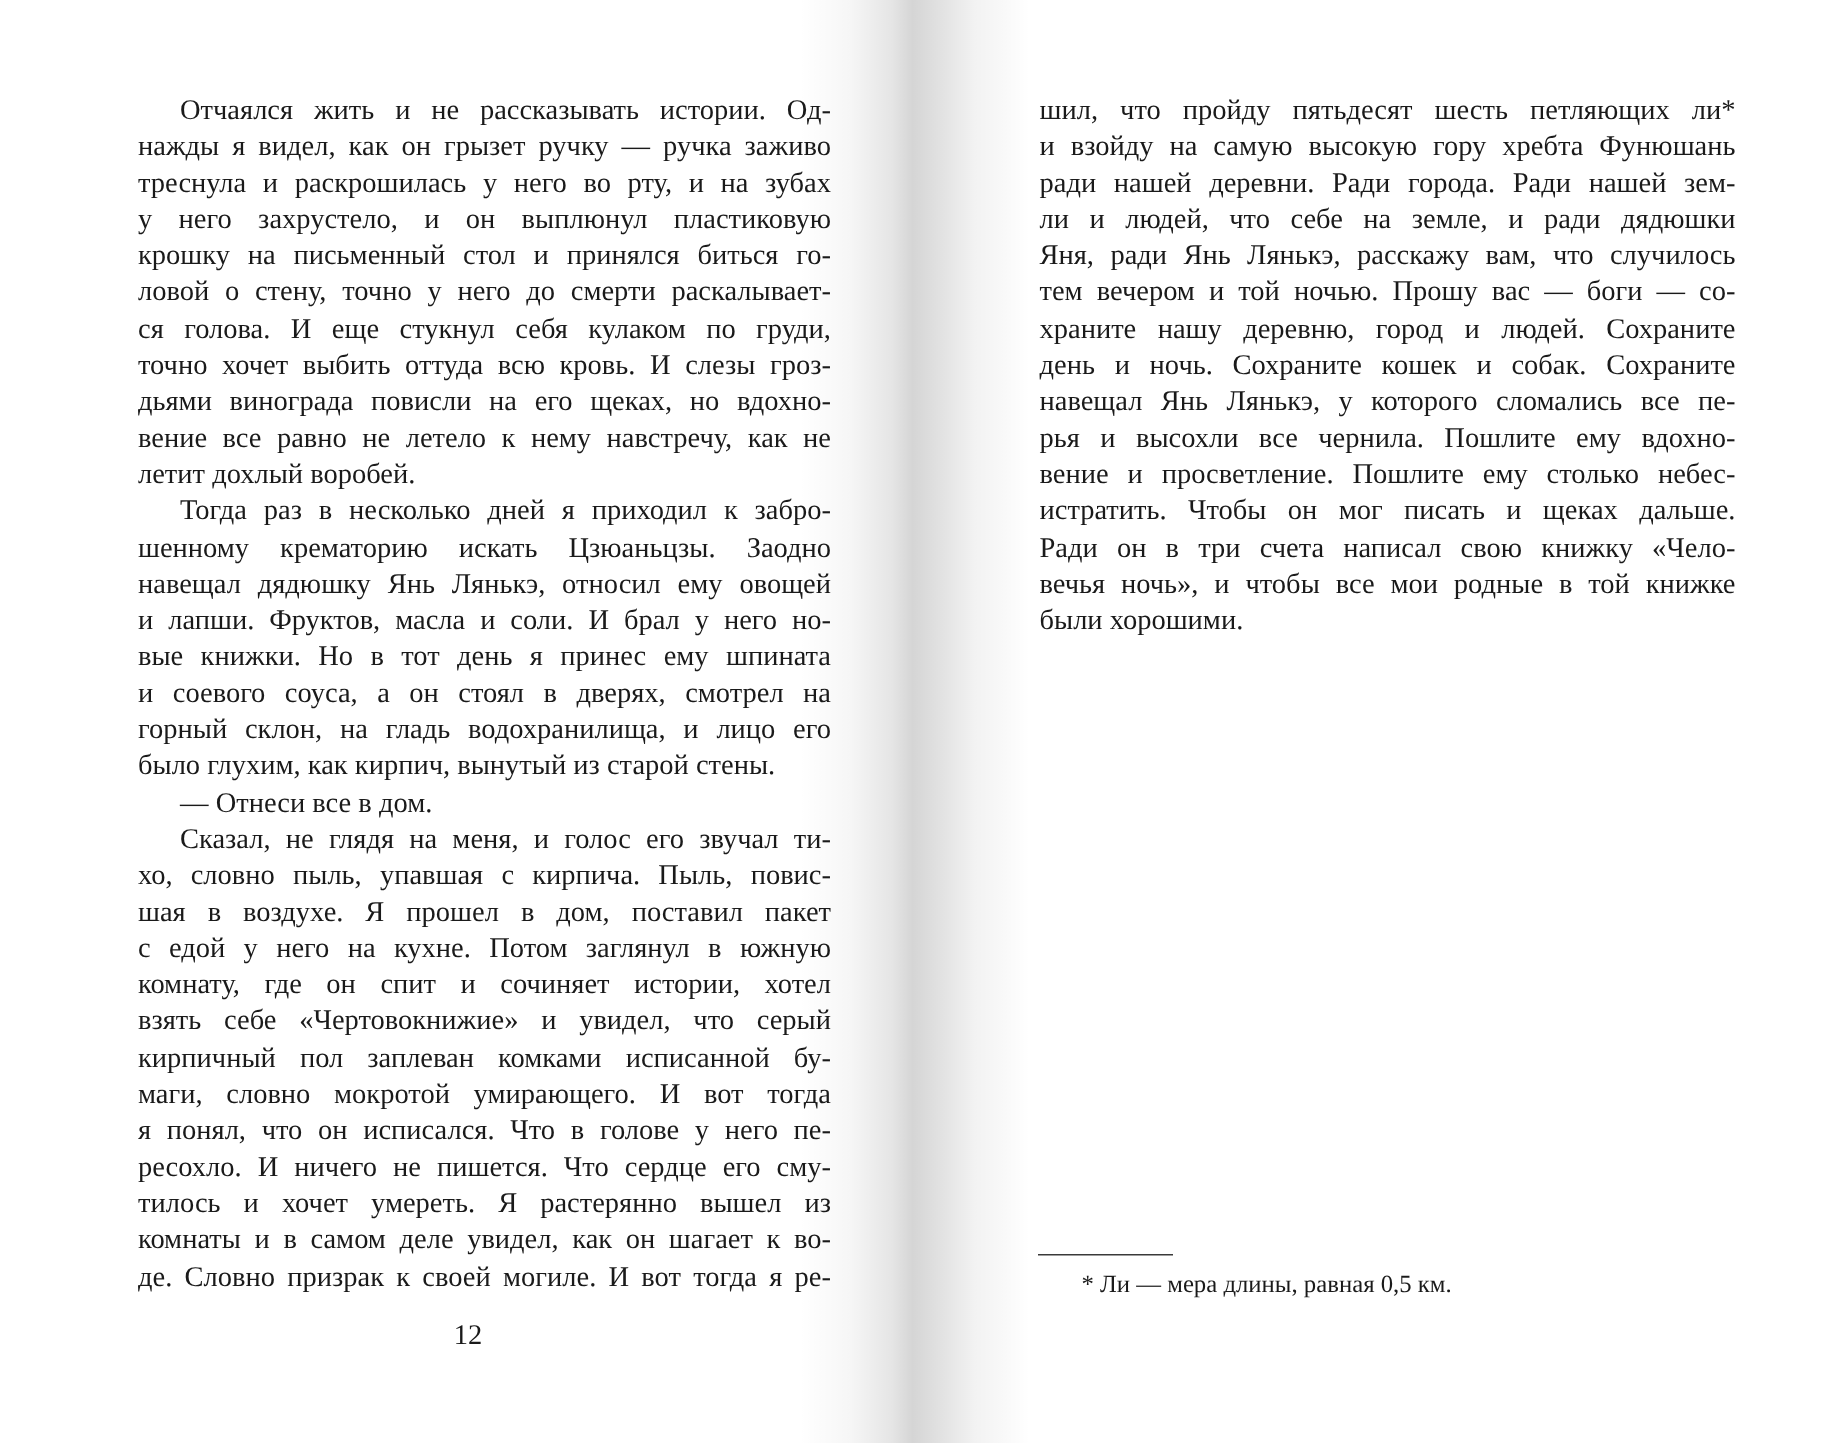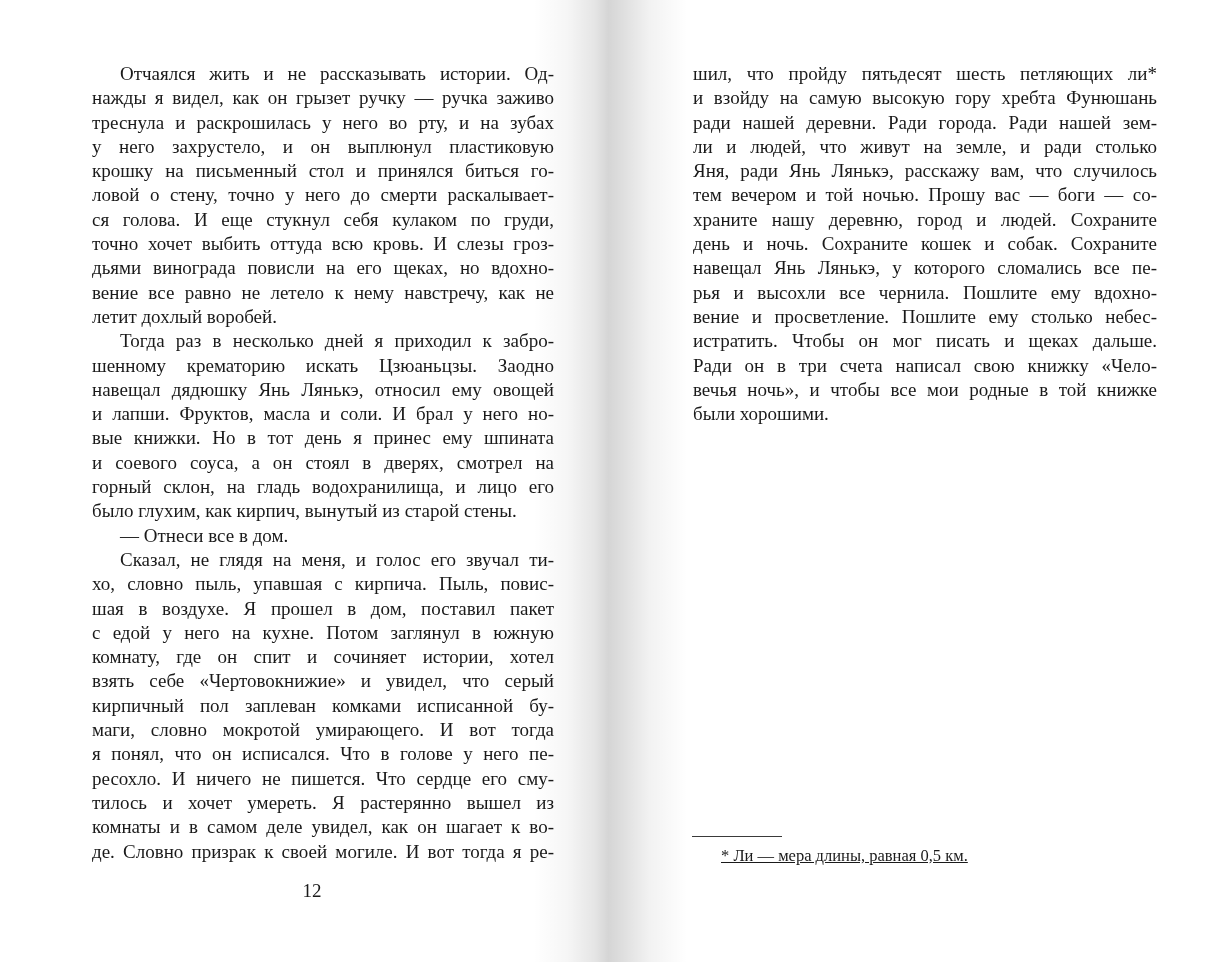--- a/index.html
+++ b/index.html
@@ -42,21 +42,21 @@
     position: absolute; left: 92px; top: 880px; width: 440px;
     text-align: center; font-size: 19px;
   }
   .footnote-rule {
     position: absolute; left: 692px; top: 836px;
     width: 90px; height: 1px; background: #3a3a3a;
   }
   .footnote {
     position: absolute; left: 693px; top: 845px; width: 464px;
     font-size: 16.5px; line-height: 21px;
-    padding-left: 28px; box-sizing: border-box; text-decoration: underline;
+    padding-left: 28px; box-sizing: border-box;
   }
 </style>
 </head>
 <body>
 
 <div class="spread">
 
   <div class="page-text" id="left-text">
       <div class="line indent">Отчаялся жить и не рассказывать истории. Од-</div>
       <div class="line">нажды я видел, как он грызет ручку — ручка заживо</div>
@@ -92,21 +92,21 @@
       <div class="line">комнаты и в самом деле увидел, как он шагает к во-</div>
       <div class="line">де. Словно призрак к своей могиле. И вот тогда я ре-</div>
     </div>
 
   <div class="page-number">12</div>
 
   <div class="page-text" id="right-text">
       <div class="line">шил, что пройду пятьдесят шесть петляющих ли*</div>
       <div class="line">и взойду на самую высокую гору хребта Фунюшань</div>
       <div class="line">ради нашей деревни. Ради города. Ради нашей зем-</div>
-      <div class="line">ли и людей, что живут на земле, и ради столько</div>
+      <div class="line">ли и людей, что себе на земле, и ради дядюшки</div>
       <div class="line">Яня, ради Янь Лянькэ, расскажу вам, что случилось</div>
       <div class="line">тем вечером и той ночью. Прошу вас — боги — со-</div>
       <div class="line">храните нашу деревню, город и людей. Сохраните</div>
       <div class="line">день и ночь. Сохраните кошек и собак. Сохраните</div>
       <div class="line">навещал Янь Лянькэ, у которого сломались все пе-</div>
       <div class="line">рья и высохли все чернила. Пошлите ему вдохно-</div>
       <div class="line">вение и просветление. Пошлите ему столько небес-</div>
       <div class="line">истратить. Чтобы он мог писать и щеках дальше.</div>
       <div class="line">Ради он в три счета написал свою книжку «Чело-</div>
       <div class="line">вечья ночь», и чтобы все мои родные в той книжке</div>

